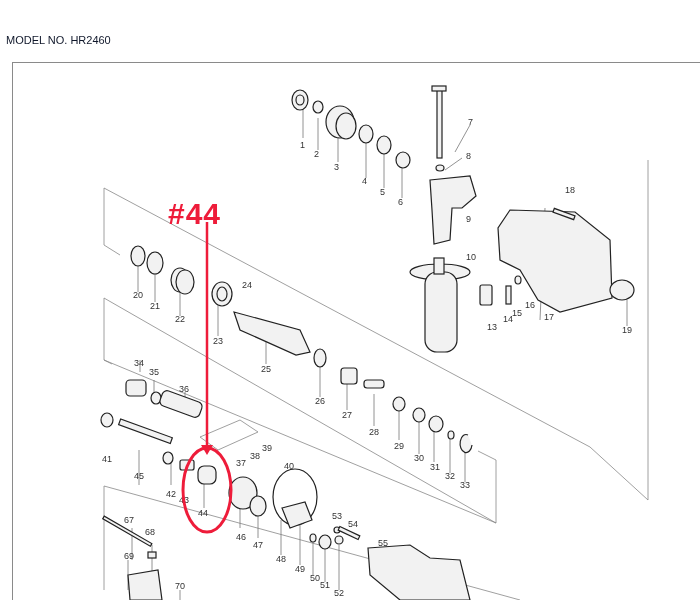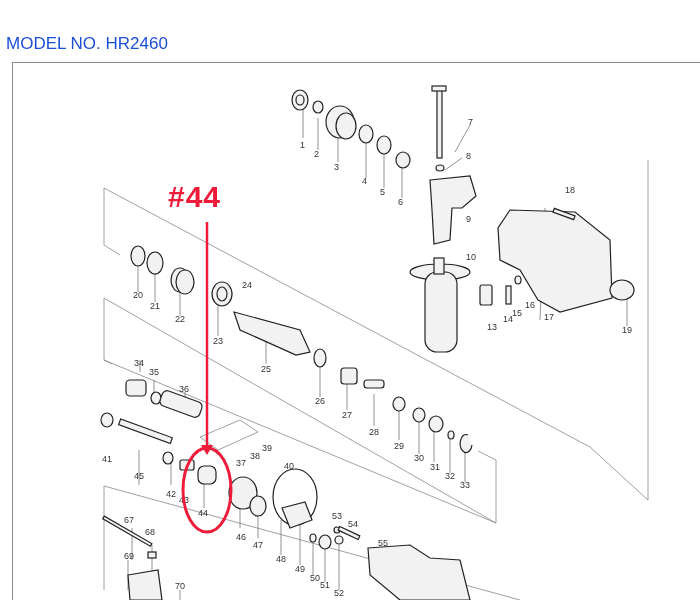--- a/index.html
+++ b/index.html
@@ -1,21 +1,21 @@
 <!DOCTYPE html>
 <html><head>
   <meta charset="utf-8">
   <style>
     html, body { margin: 0; padding: 0; background: #ffffff; }
     body { width: 700px; height: 600px; position: relative; overflow: hidden; font-family: "Liberation Sans", sans-serif; }
-    .model-title { position: absolute; left: 6px; top: 34px; font-size: 17px; color: #1d4ed8; letter-spacing: 0px; }
+    .model-title { position: absolute; left: 6px; top: 34px; font-size: 11px; color: #0f172a; letter-spacing: 0px; }
     .frame { position: absolute; left: 12px; top: 62px; width: 700px; height: 560px; border-left: 1.5px solid #8a8a8a; border-top: 1.5px solid #8a8a8a; }
     svg.diagram { position: absolute; left: 0; top: 0; }
     .lbl { font-family: "Liberation Sans", sans-serif; font-size: 9px; fill: #333; }
-    .callout { position: absolute; left: 168px; top: 180px; font-family: "Liberation Sans", sans-serif; font-weight: bold; font-size: 30px; color: #ee1c3a; letter-spacing: 1px; text-align: center; }
+    .callout { position: absolute; left: 168px; top: 197px; font-family: "Liberation Sans", sans-serif; font-weight: bold; font-size: 30px; color: #ee1c3a; letter-spacing: 1px; text-align: center; }
   </style>
 </head>
 <body>
 
 <div class="model-title">MODEL NO. HR2460</div>
 <div class="frame"></div>
 
 <svg class="diagram" width="700" height="600" viewBox="0 0 700 600">
   <g fill="none" stroke="#888" stroke-width="0.8">
 

